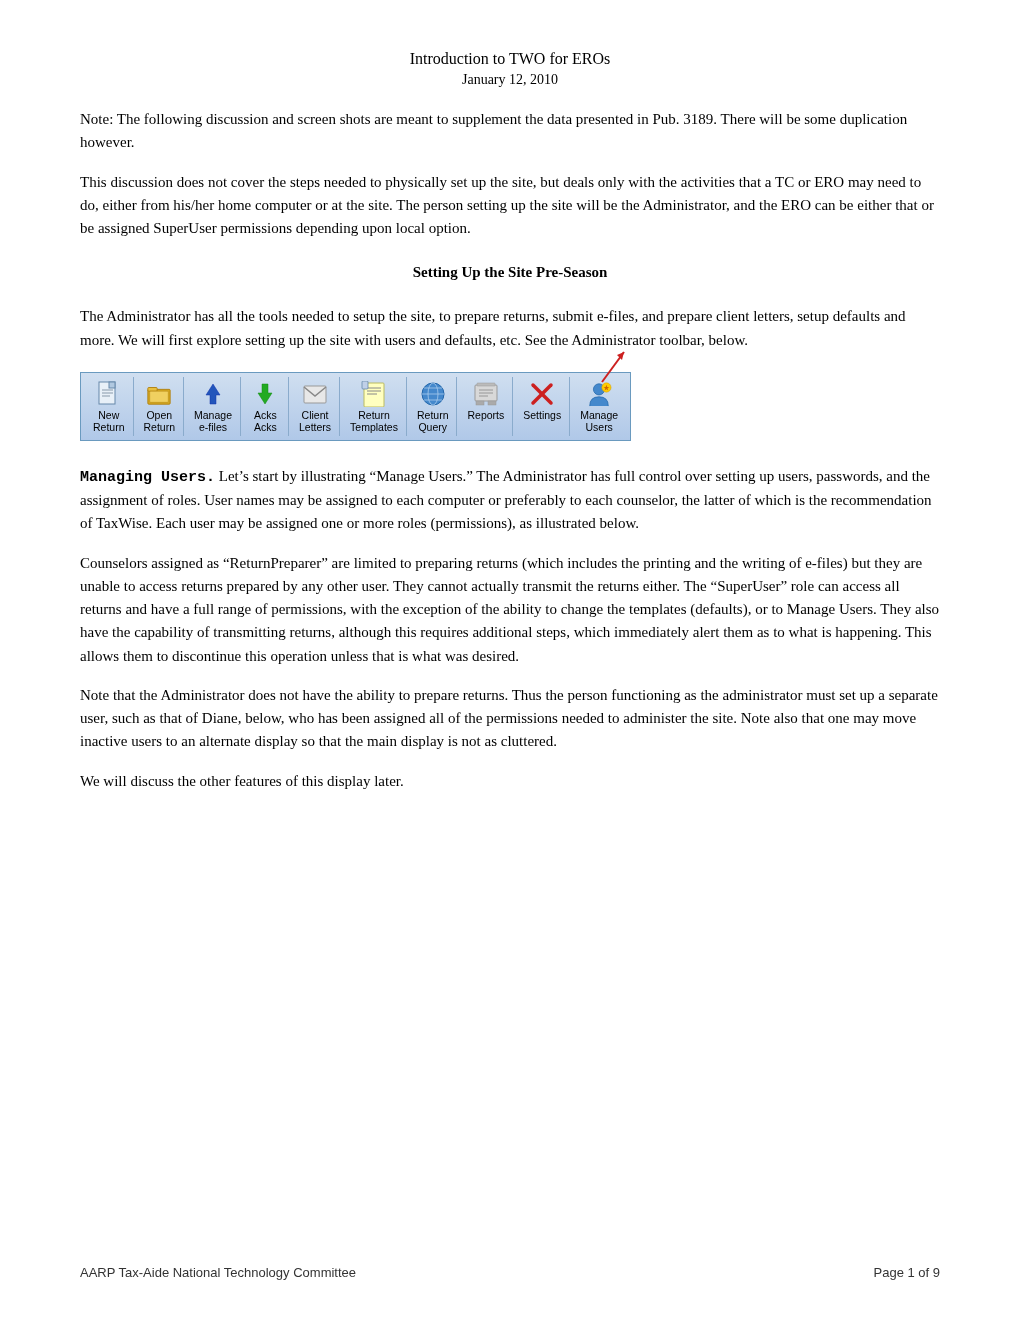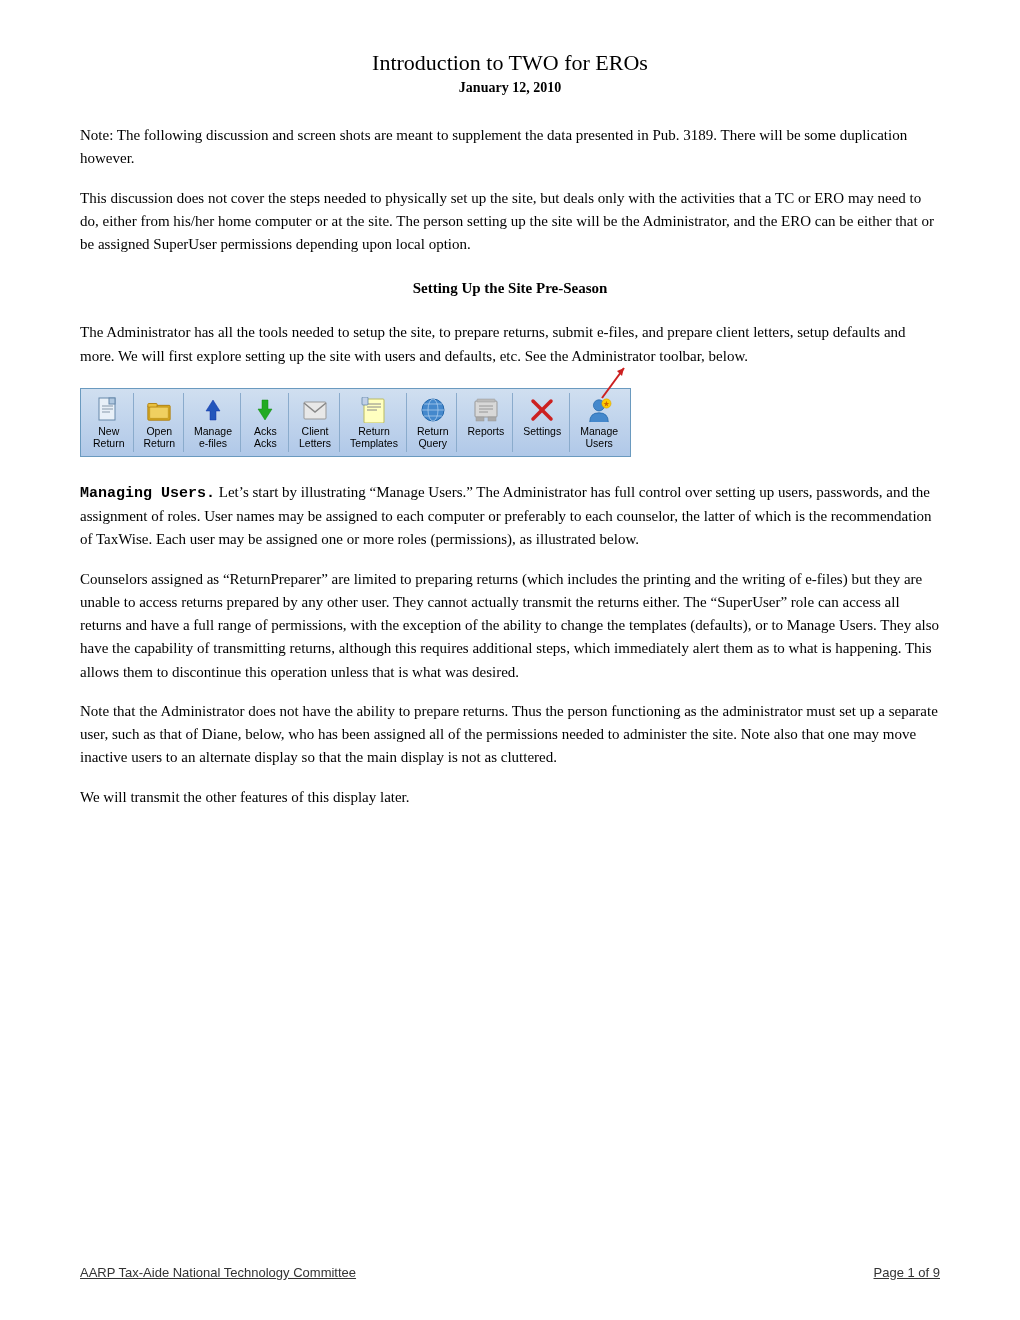--- a/index.html
+++ b/index.html
@@ -13,31 +13,30 @@
       font-size: 15px;
       color: #000;
       background: #fff;
       width: 1020px;
       min-height: 1320px;
       padding: 50px 80px 50px 80px;
     }
 
     .page-title {
       text-align: center;
-      font-size: 22px;
+      font-size: 16px;
       font-weight: normal;
       margin-bottom: 4px;
       font-family: Georgia, serif;
     }
 
     .page-subtitle {
       text-align: center;
       font-size: 14px;
-      margin-bottom: 28px;
-      font-weight: bold;
+      margin-bottom: 20px;
     }
 
     .body-text {
       font-size: 15px;
       line-height: 1.55;
       margin-bottom: 16px;
       text-align: left;
     }
 
     .section-heading {
@@ -110,21 +109,20 @@
       position: fixed;
       bottom: 40px;
       left: 80px;
       right: 80px;
       display: flex;
       justify-content: space-between;
       font-size: 13px;
       font-family: Arial, sans-serif;
       color: #333;
       border-top: none;
-      text-decoration: underline;
     }
   </style>
 </head>
 <body>
 
 <h1 class="page-title">Introduction to TWO for EROs</h1>
 <p class="page-subtitle">January 12, 2010</p>
 
 <p class="body-text">Note:  The following discussion and screen shots are meant to supplement the data presented in Pub. 3189.  There will be some duplication however.</p>
 
@@ -292,18 +290,18 @@
 </div>
 
 <p class="body-text">
   <span class="bold-inline">Managing Users.</span><span> Let’s start by illustrating “Manage Users.”  The Administrator has full control over setting up users, passwords, and the assignment of roles.  User names may be assigned to each computer or preferably to each counselor, the latter of which is the recommendation of TaxWise.  Each user may be assigned one or more roles (permissions), as illustrated below.</span>
 </p>
 
 <p class="body-text">Counselors assigned as “ReturnPreparer” are limited to preparing returns (which includes the printing and the writing of e-files) but they are unable to access returns prepared by any other user.  They cannot actually transmit the returns either.  The “SuperUser” role can access all returns and have a full range of permissions, with the exception of the ability to change the templates (defaults), or to Manage Users. They also have the capability of transmitting returns, although this requires additional steps, which immediately alert them as to what is happening.  This allows them to discontinue this operation unless that is what was desired.</p>
 
 <p class="body-text">Note that the Administrator does not have the ability to prepare returns.  Thus the person functioning as the administrator must set up a separate user, such as that of Diane, below, who has been assigned all of the permissions needed to administer the site.  Note also that one may move inactive users to an alternate display so that the main display is not as cluttered.</p>
 
-<p class="body-text">We will transmit the other features of this display later.</p>
+<p class="body-text">We will discuss the other features of this display later.</p>
 
 <div class="footer">
   <span>AARP Tax-Aide National Technology Committee</span>
   <span>Page 1 of 9</span>
 </div>
 
 </body></html>

